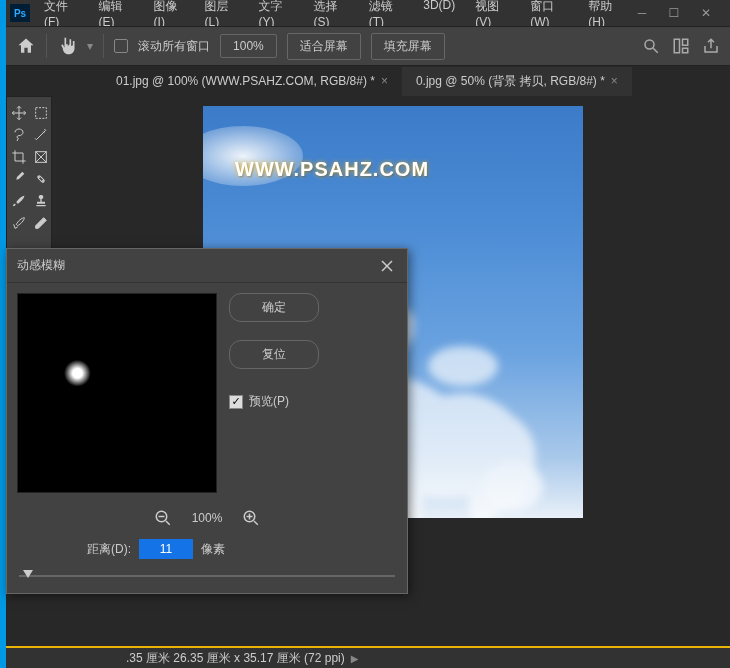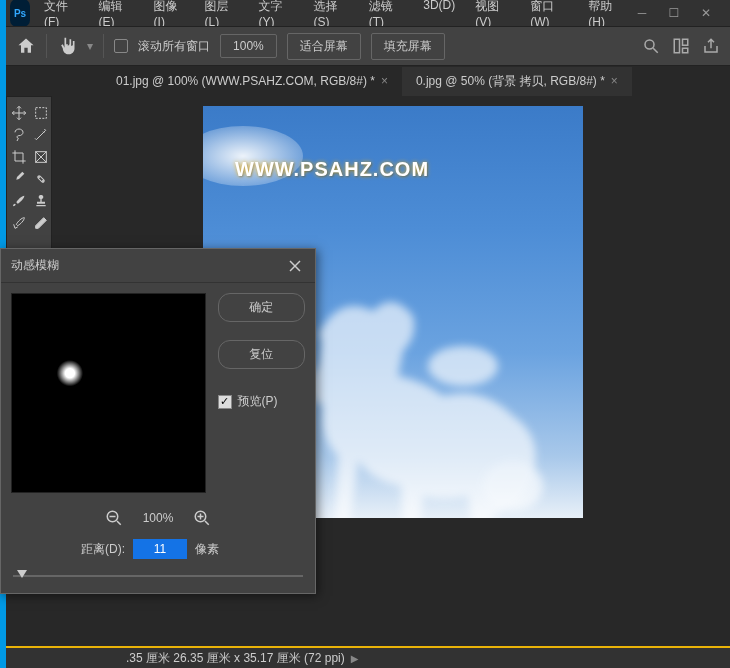--- a/index.html
+++ b/index.html
@@ -1,19 +1,19 @@
 <!DOCTYPE html>
 <html><head>
 <meta charset="utf-8">
 <style>
 *{margin:0;padding:0;box-sizing:border-box;font-family:"Microsoft YaHei",Arial,sans-serif;font-size:12px;color:#ccc;user-select:none}
 body{background:#0099e5;width:730px;height:668px;overflow:hidden;position:relative}
 .app{position:absolute;left:6px;top:0;right:0;bottom:0;background:#323232;display:flex;flex-direction:column}
 .titlebar{height:26px;background:#323232;display:flex;align-items:center;padding:0 4px}
-.ps-logo{width:20px;height:28px;background:#001e36;color:#31a8ff;border-radius:7px;display:flex;align-items:center;justify-content:center;font-weight:bold;font-size:10px;margin-right:8px}
+.ps-logo{width:20px;height:18px;background:#001e36;color:#31a8ff;border-radius:0;display:flex;align-items:center;justify-content:center;font-weight:bold;font-size:10px;margin-right:8px}
 .menu{display:flex;gap:8px;flex:1}
 .menu-item{padding:4px 6px;cursor:pointer}
 .winbtns{display:flex;gap:8px;padding-right:8px}
 .winbtn{width:24px;height:18px;display:flex;align-items:center;justify-content:center;cursor:pointer;color:#999}
 .optbar{height:40px;background:#424242;border-top:1px solid #222;border-bottom:1px solid #222;display:flex;align-items:center;padding:0 10px;gap:10px}
 .home-icon,.hand-icon{width:20px;height:20px;display:flex;align-items:center;justify-content:center}
 .vdiv{width:1px;height:24px;background:#555}
 .chk{width:14px;height:14px;border:1px solid #888;border-radius:2px}
 .optbtn{border:1px solid #666;background:#424242;padding:4px 12px;border-radius:2px;cursor:pointer}
 .optbar-right{margin-left:auto;display:flex;gap:12px;align-items:center}
@@ -28,21 +28,21 @@
 .tool svg{width:16px;height:16px}
 .canvas-area{flex:1;margin-left:50px;background:#282828;display:flex;justify-content:center;padding-top:10px;position:relative;overflow:hidden}
 .canvas{width:380px;height:412px;background:linear-gradient(180deg,#3b7bc8 0%,#4d8dd6 30%,#6ba3e0 60%,#a8c8ea 85%,#e8f0f8 100%);position:relative;overflow:hidden}
 .cloud{position:absolute;background:radial-gradient(ellipse,rgba(255,255,255,0.9),rgba(255,255,255,0));border-radius:50%}
 .c1{width:120px;height:60px;top:20px;left:-20px}
 .c2{width:200px;height:100px;top:430px;left:-60px;background:rgba(255,255,255,0.85)}
 .c3{width:180px;height:90px;top:480px;left:100px;background:rgba(255,255,255,0.9)}
 .horse{position:absolute;top:180px;left:60px;width:300px;height:280px;opacity:0.75}
 .watermark{position:absolute;top:52px;left:32px;color:#fff;font-weight:bold;font-size:20px;letter-spacing:1px;text-shadow:0 0 4px rgba(255,180,0,0.8),1px 1px 2px rgba(0,0,0,0.3)}
 .statusbar{height:22px;background:#323232;display:flex;align-items:center;padding-left:120px;color:#aaa;font-size:11px;border-top:2px solid #eab308}
-.dialog{position:absolute;left:0;top:248px;width:316px;background:#424242;border:1px solid #666;box-shadow:2px 2px 10px rgba(0,0,0,0.5)}
+.dialog{position:absolute;left:6px;top:248px;width:402px;background:#424242;border:1px solid #666;box-shadow:2px 2px 10px rgba(0,0,0,0.5)}
 .dlg-title{height:34px;display:flex;align-items:center;justify-content:space-between;padding:0 10px;border-bottom:1px solid #333}
 .dlg-close{width:20px;height:20px;cursor:pointer;display:flex;align-items:center;justify-content:center}
 .dlg-body{padding:10px;display:flex;gap:12px}
 .preview{width:200px;height:200px;border:1px solid #222;background:#000;position:relative;overflow:hidden}
 .preview-img{width:100%;height:100%;background:radial-gradient(circle at 30% 40%,#fff 2%,#000 8%),radial-gradient(circle at 60% 30%,#ddd 3%,transparent 12%),radial-gradient(circle at 45% 60%,#ccc 5%,transparent 18%),radial-gradient(circle at 70% 70%,#aaa 4%,transparent 14%),linear-gradient(135deg,#000 20%,#444 40%,#000 50%,#666 60%,#000 75%,#555 85%);filter:blur(1px) contrast(1.3)}
 .dlg-btns{display:flex;flex-direction:column;gap:18px;width:90px}
 .dlg-btn{border:1px solid #666;background:#424242;padding:5px 0;border-radius:12px;text-align:center;cursor:pointer}
 .dlg-chk-row{display:flex;align-items:center;gap:6px;margin-top:6px}
 .dlg-chk{width:14px;height:14px;background:#ddd;border:1px solid #888;display:flex;align-items:center;justify-content:center;color:#000;font-size:11px}
 .zoom-row{display:flex;align-items:center;justify-content:center;gap:20px;padding:6px 0}

